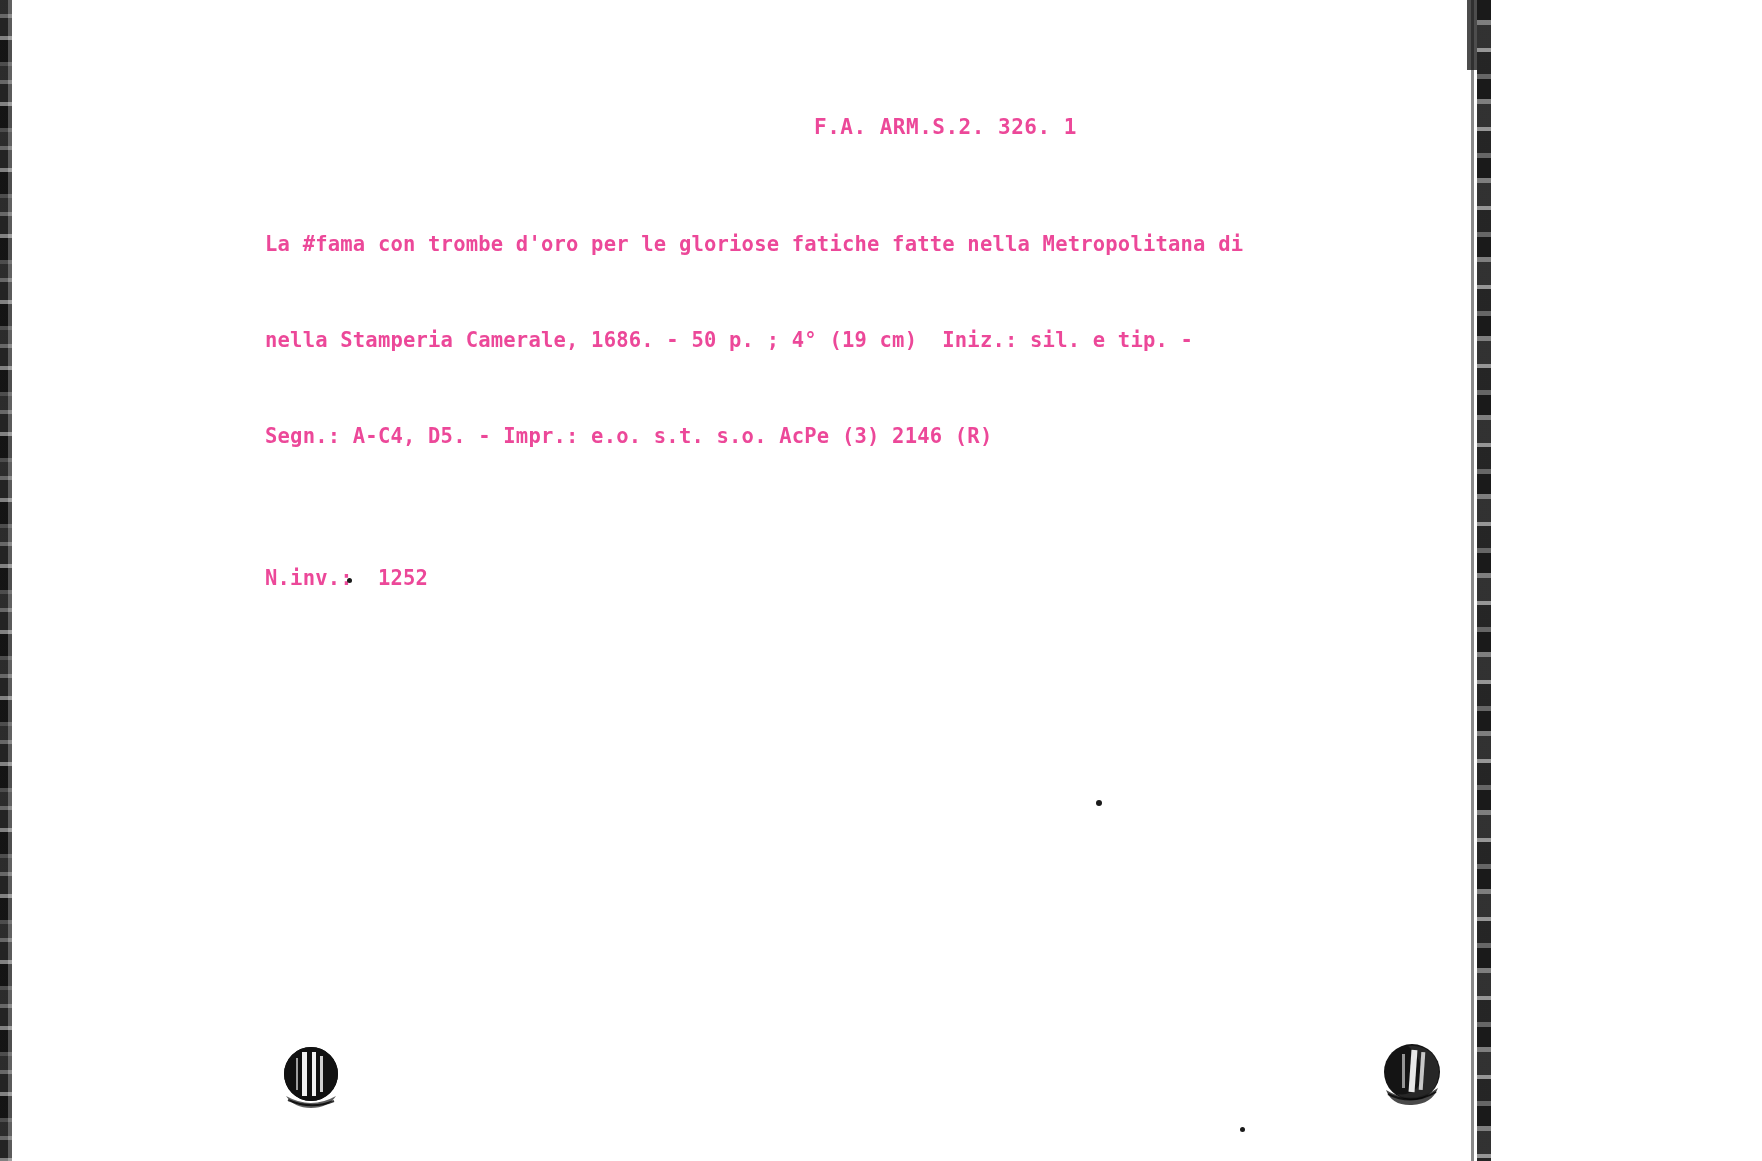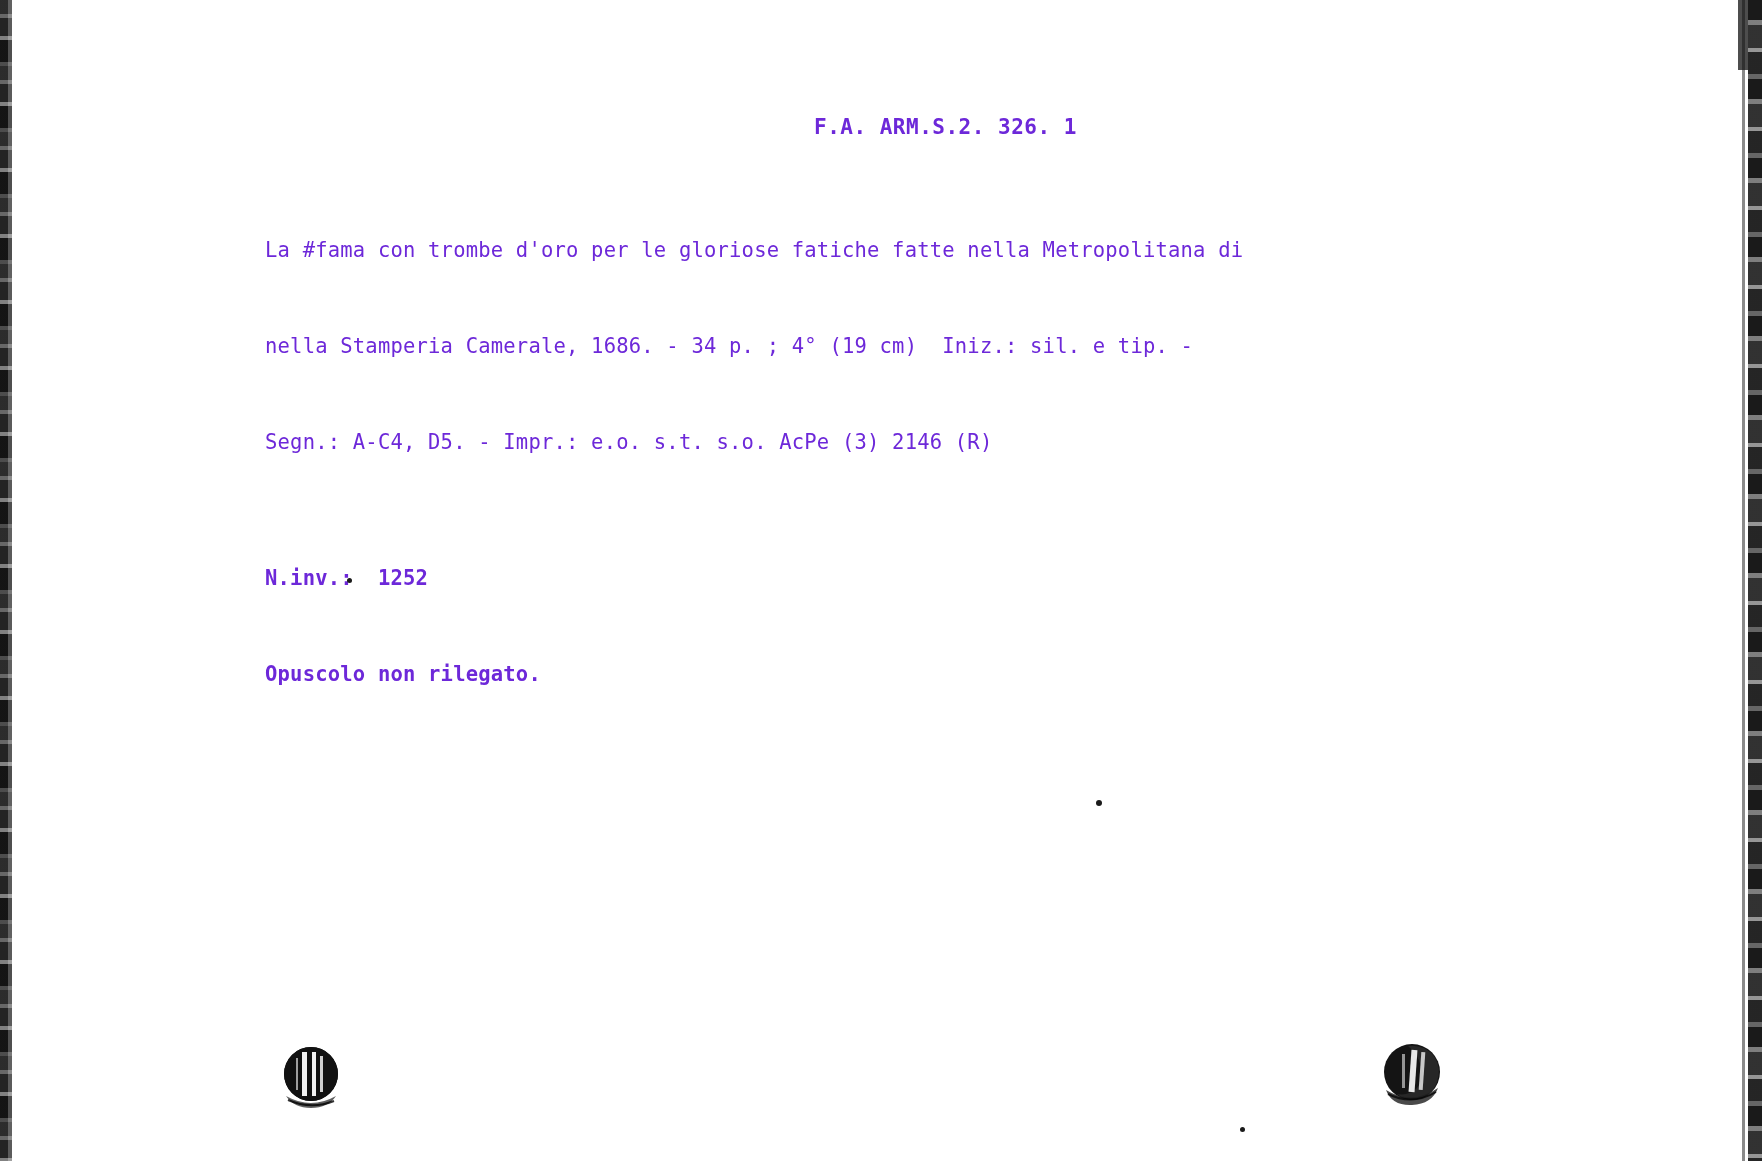--- a/index.html
+++ b/index.html
@@ -2,26 +2,26 @@
 <html><head>
 <meta charset="utf-8">
 <style>
   html, body {
     margin: 0;
     padding: 0;
     background: #ffffff;
   }
   .page {
     position: relative;
-    width: 1762px;
+    width: 1491px;
     height: 1161px;
     background: #ffffff;
     overflow: hidden;
     font-family: "DejaVu Sans Mono", monospace;
-    color: #6d28d9;
+    color: #ec4899;
   }
 
   
   .scan-edge-left {
     position: absolute;
     top: 0;
     left: 0;
     width: 12px;
     height: 1161px;
     background:
@@ -87,27 +87,27 @@
     position: absolute;
     top: 115px;
     left: 814px;
     font-size: 21px;
     font-weight: bold;
     letter-spacing: 0.5px;
     white-space: pre;
   }
   .record {
     position: absolute;
-    top: 170px;
+    top: 164px;
     left: 265px;
     font-size: 20.5px;
     line-height: 32px;
     letter-spacing: 0.2px;
     white-space: pre;
-    font-weight: normal;
+    font-weight: bold;
   }
   .record .line { display: block; }
 
   .inventory {
     position: absolute;
     top: 498px;
     left: 265px;
     font-size: 20.5px;
     line-height: 32px;
     letter-spacing: 0.2px;
@@ -145,27 +145,26 @@
   <div class="scan-edge-left"></div>
   <div class="scan-edge-left-inner"></div>
   <div class="scan-edge-right"></div>
   <div class="scan-edge-right2"></div>
   <div class="scan-top-right-blob"></div>
 
   <div class="shelfmark">F.A. ARM.S.2. 326. 1</div>
 
   <div class="record">
     <span class="line">La #fama con trombe d'oro per le gloriose fatiche fatte nella Metropolitana di</span>
-    <span class="line">nella Stamperia Camerale, 1686. - 34 p. ; 4° (19 cm)  Iniz.: sil. e tip. -</span>
+    <span class="line">nella Stamperia Camerale, 1686. - 50 p. ; 4° (19 cm)  Iniz.: sil. e tip. -</span>
     <span class="line">Segn.: A-C4, D5. - Impr.: e.o. s.t. s.o. AcPe (3) 2146 (R)</span>
   </div>
 
   <div class="inventory">
     <span class="line">N.inv.:  1252</span>
-    <span class="line">Opuscolo non rilegato.</span>
   </div>
 
   <div class="speck s1"></div>
   <div class="speck s2"></div>
   <div class="speck s3"></div>
 
   <div class="stamp stamp-left">
     <svg width="78" height="78" viewBox="0 0 78 78" aria-hidden="true">
       <g>
         <circle cx="39" cy="34" r="27" fill="#0b0b0b"></circle>

